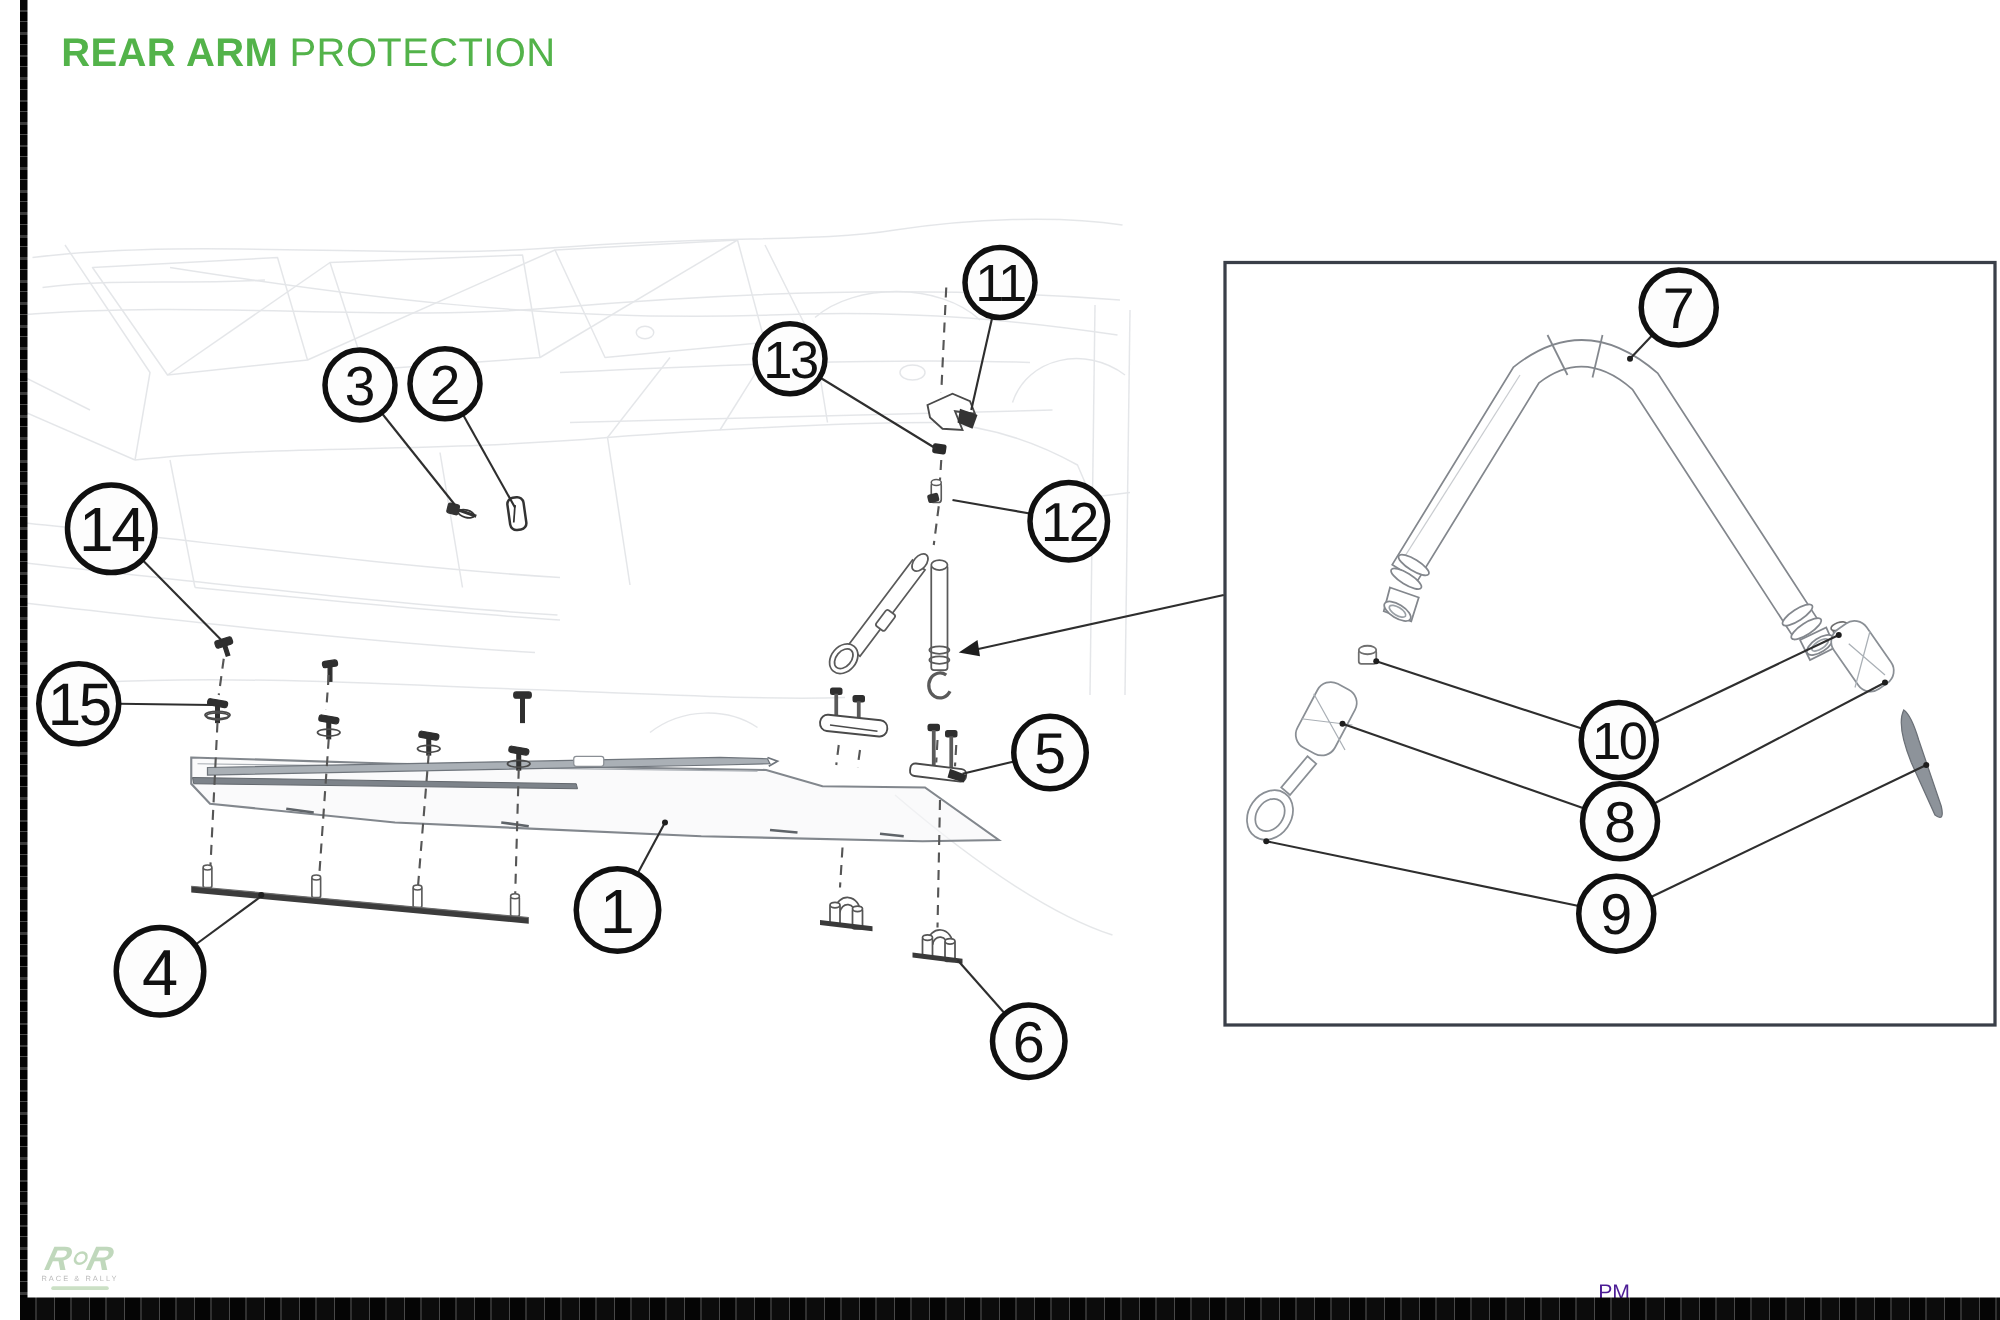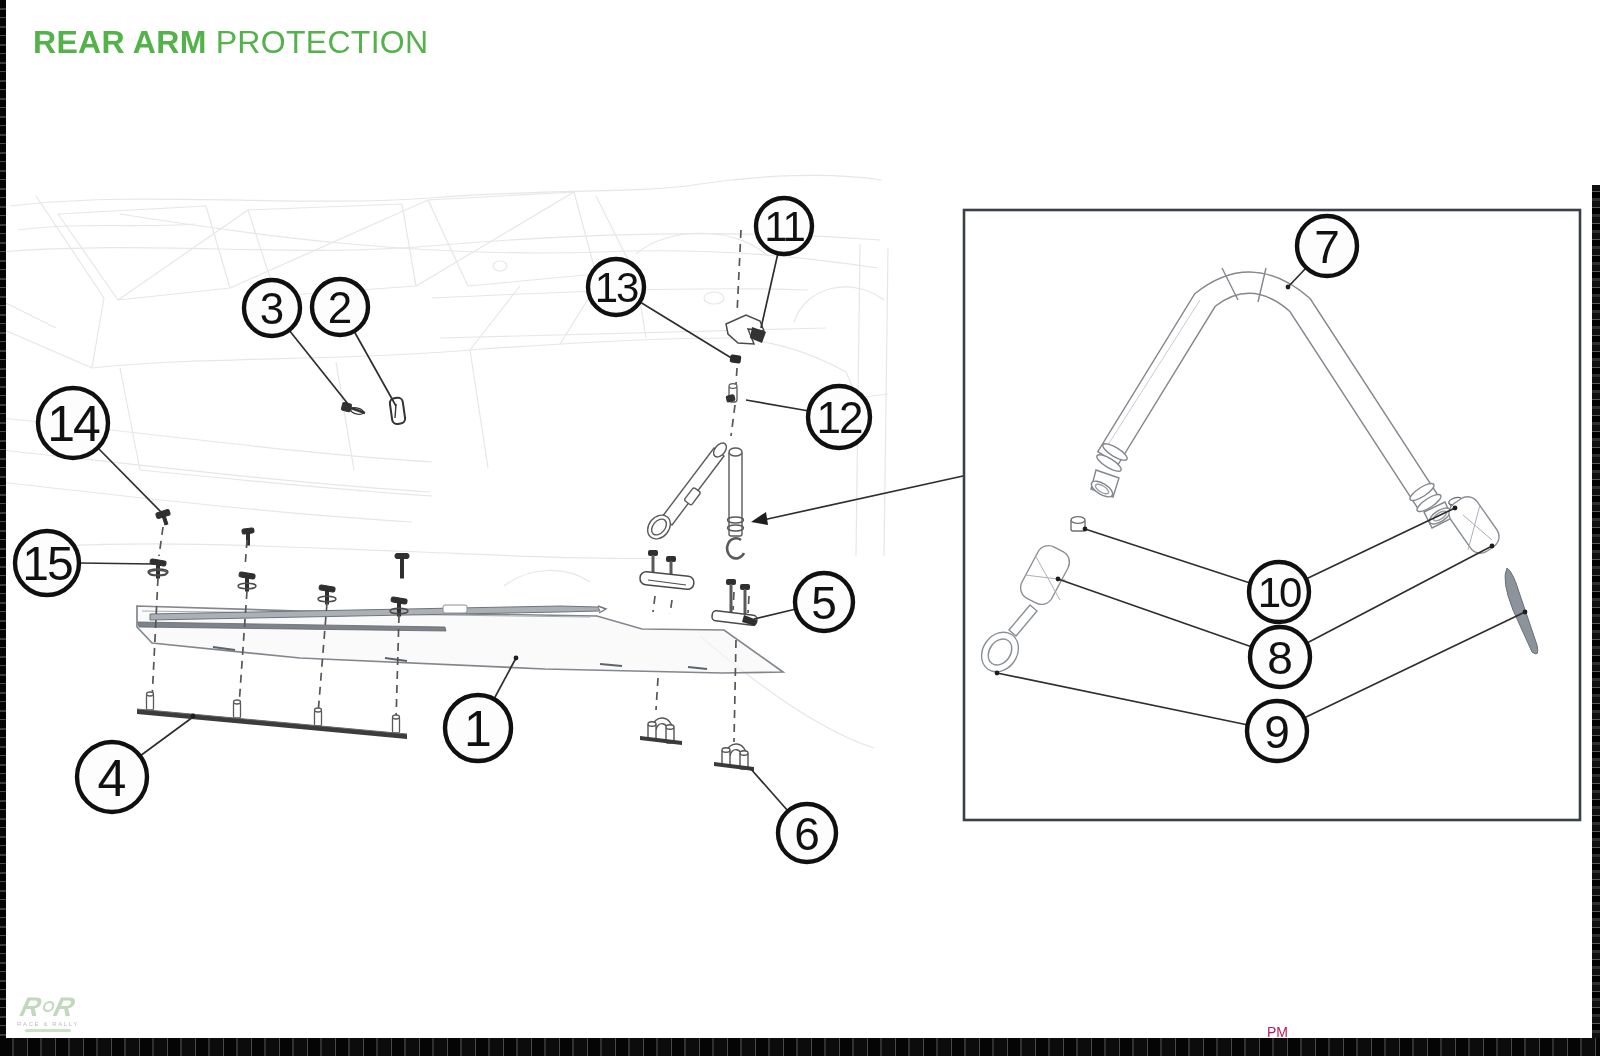--- a/index.html
+++ b/index.html
@@ -1,23 +1,23 @@
 <!DOCTYPE html>
 <html><head>
 <meta charset="utf-8">
 <style>
   html,body{margin:0;padding:0;background:#ffffff;}
   body{width:1600px;height:1056px;position:relative;overflow:hidden;
        font-family:"Liberation Sans", sans-serif;}
-  .page{position:absolute;left:0;top:0;width:1300px;height:1056px;background:#fff;}
+  .page{position:absolute;left:16px;top:0;width:1300px;height:1056px;background:#fff;}
   .title{position:absolute;left:33px;top:24px;font-size:32px;letter-spacing:.3px;white-space:nowrap;}
   .title .b{font-weight:700;}
   .title .r{font-weight:400;margin-left:9px;}
   svg.diagram{position:absolute;left:0;top:0;}
-  .page-code{position:absolute;right:12px;top:1024px;font-size:14px;color:#be185d;}
+  .page-code{position:absolute;right:12px;top:1024px;font-size:17px;color:#4c1d95;}
   .logo{position:absolute;left:10px;top:994px;width:76px;opacity:.38;text-align:center;}
   .logo .rr{font-style:italic;font-weight:900;font-size:27px;line-height:26px;color:#5d9b50;
             transform:skewX(-14deg);letter-spacing:1px;}
   .logo .rr .mid{display:inline-block;width:7px;height:7px;border:2px solid #5d9b50;border-radius:50%;
                  vertical-align:middle;margin:0 1px 4px 1px;}
   .logo .l1{font-size:6px;letter-spacing:1.6px;color:#4a4a4a;margin-top:1px;white-space:nowrap;}
   .logo .l2{height:3px;width:46px;background:#78b06a;margin:2px auto 0 auto;border-radius:2px;}
   .strip{position:absolute;background:#000;}
   .strip-left{left:0;top:0;width:6px;height:1042px;
     background:repeating-linear-gradient(180deg,#060606 0 8px,#3a3a3a 8px 10px,#000 10px 17px,#4a4a4a 17px 18px);}

